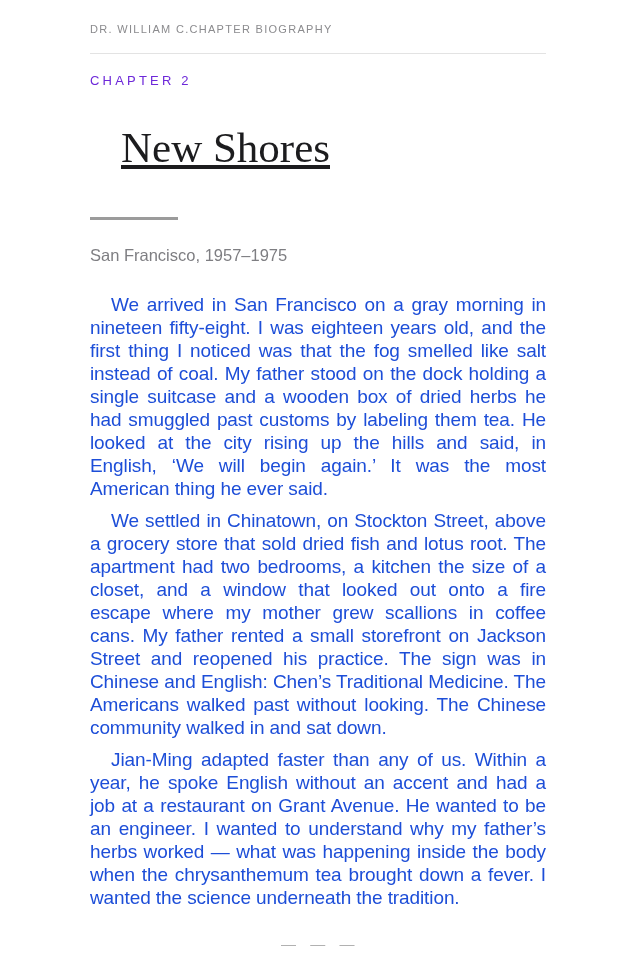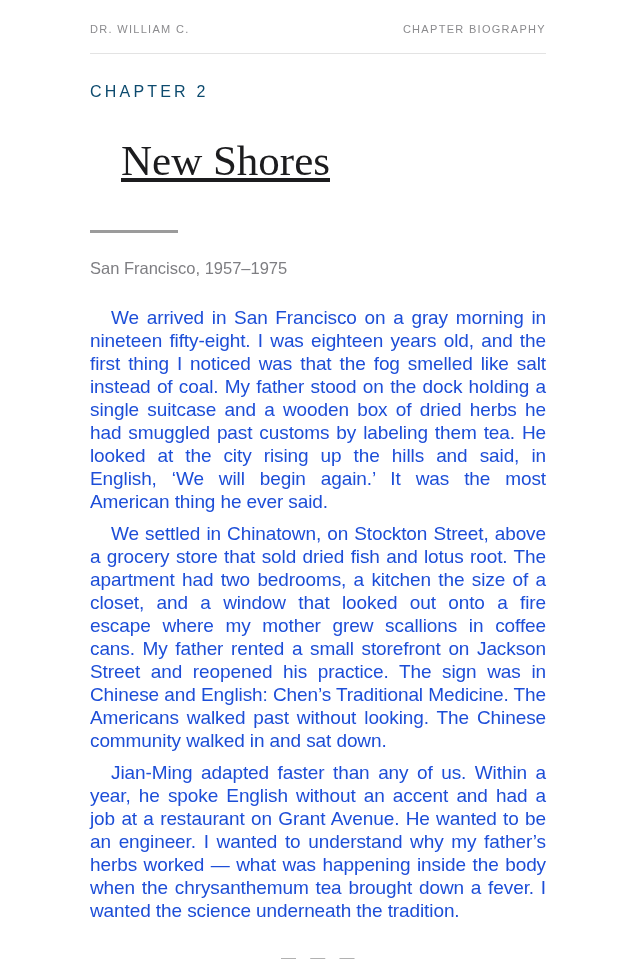--- a/index.html
+++ b/index.html
@@ -11,34 +11,33 @@
     overflow: hidden;
   }
   .page {
     width: 640px;
     height: 960px;
     background: #ffffff;
     padding: 22px 94px 0 90px;
   }
   .running-header {
     display: flex;
-    justify-content: space-between;
     align-items: baseline;
     font-size: 11px;
     line-height: 14px;
     letter-spacing: 1.3px;
     color: #8b8b8e;
     padding-bottom: 17px;
     border-bottom: 1px solid #e3e3e3;
   }
   .chapter-label {
-    margin-top: 29px;
-    font-size: 16px;
+    margin-top: 19px;
+    font-size: 13px;
     letter-spacing: 3.2px;
-    color: #0c4a6e;
+    color: #6d28d9;
   }
   .chapter-title {
     margin: 36px 0 0 31px;
     font-family: "Liberation Serif", serif;
     font-weight: 400;
     font-size: 43px;
     line-height: 47px;
     color: #1c1c1e;
     text-decoration: underline;
   }

